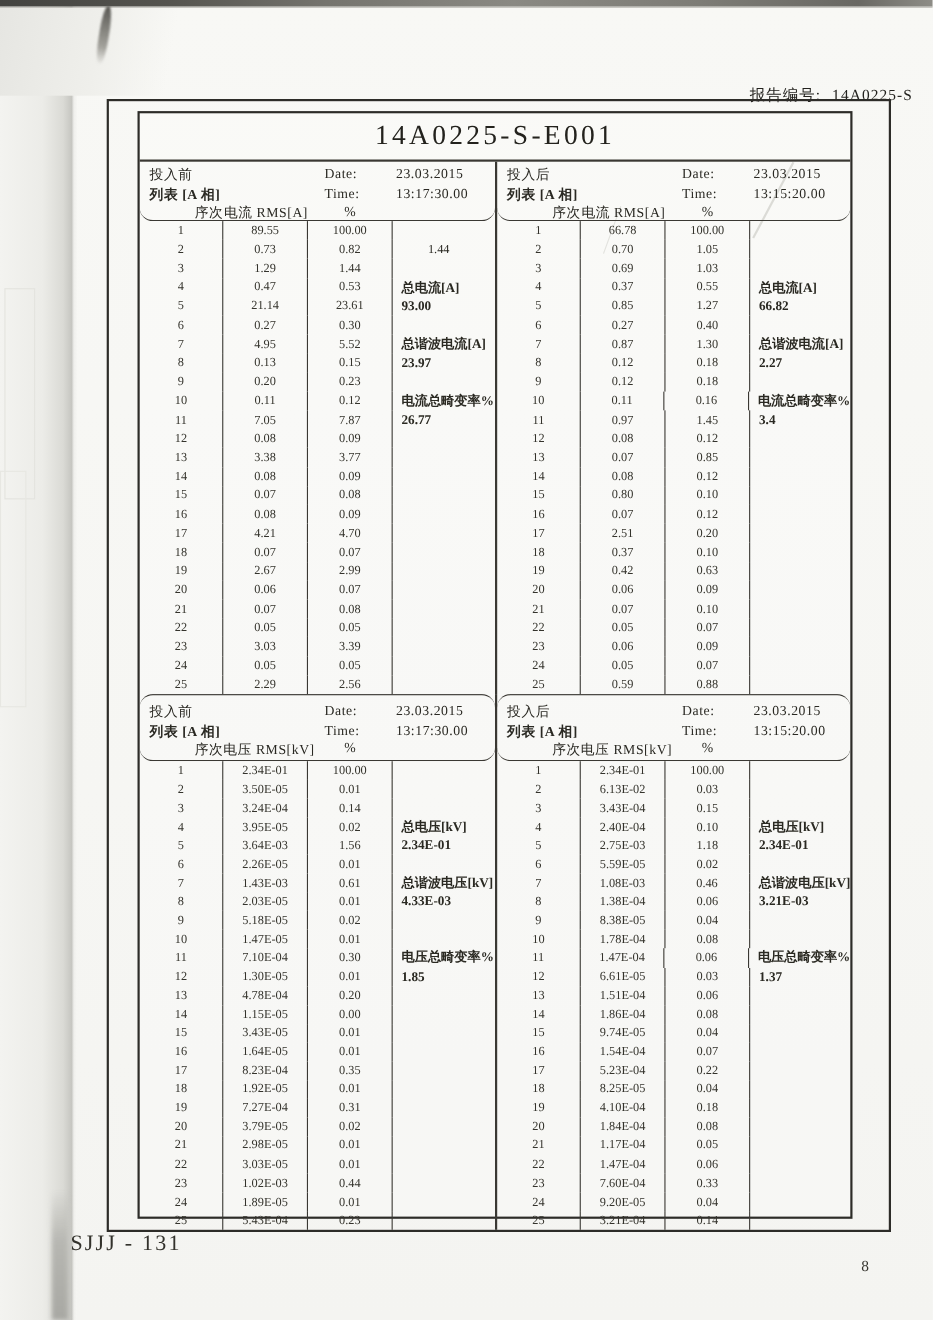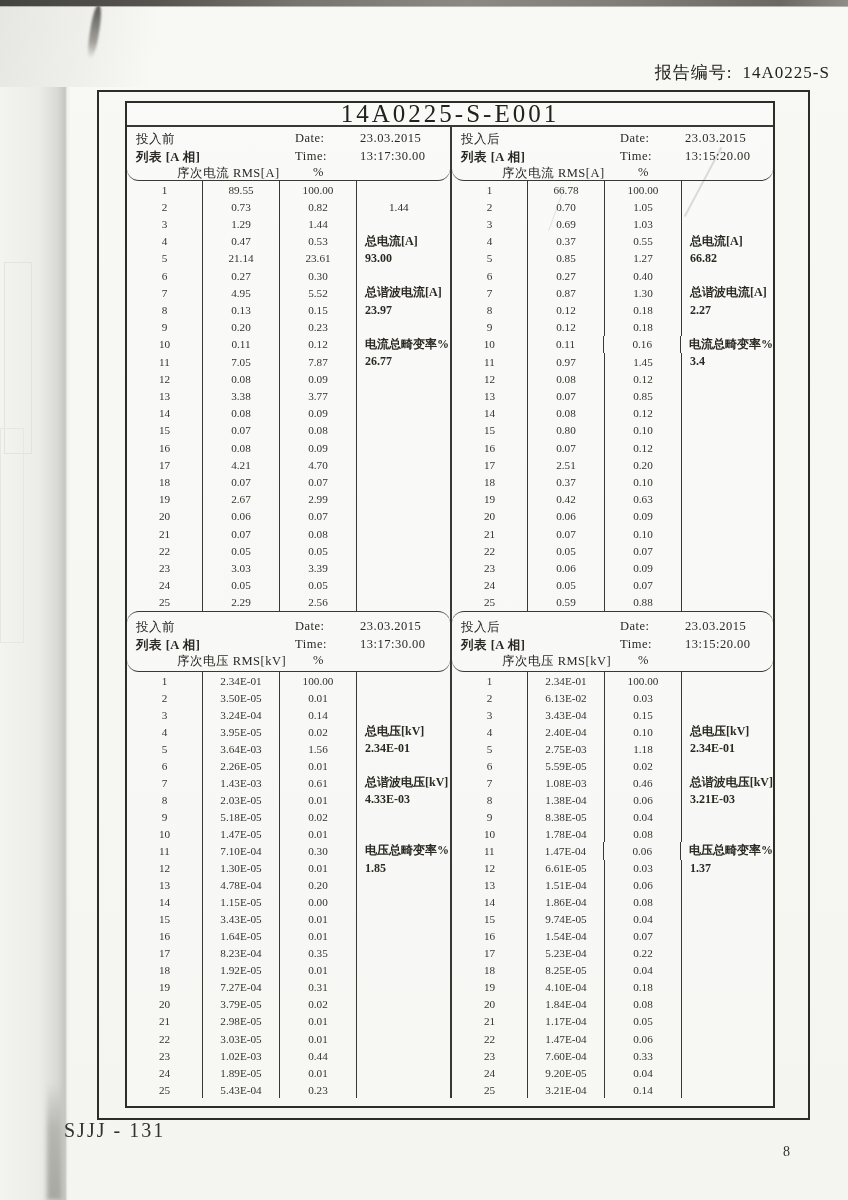--- a/index.html
+++ b/index.html
@@ -30,47 +30,47 @@
     background:linear-gradient(180deg,#595853,#a3a29c 70%,rgba(163,162,156,0));
     transform:rotate(9deg);border-radius:45%;filter:blur(1px);}
   .bl-smear{position:absolute;left:47px;top:1082px;width:15px;height:118px;
     background:linear-gradient(180deg,rgba(183,183,178,0),#b7b7b2 40%,#a8a8a3);filter:blur(2px);}
   .underpage1{position:absolute;left:4px;top:262px;width:28px;height:192px;border:1px solid #e3e3de;}
   .underpage2{position:absolute;left:0;top:428px;width:24px;height:215px;border:1px solid #e7e7e2;}
   .scratch1{position:absolute;left:702px;top:143px;width:2px;height:78px;background:#cfcfc9;transform:rotate(28deg);}
   .scratch2{position:absolute;left:556px;top:186px;width:1px;height:46px;background:#d8d8d2;transform:rotate(20deg);}
 
   
-  .report-no{position:absolute;top:61px;right:18px;font-size:17px;letter-spacing:1px;color:#23221e;text-align:right;}
+  .report-no{position:absolute;top:78px;right:18px;font-size:14px;letter-spacing:1px;color:#23221e;text-align:right;}
   .report-no .lbl{margin-right:10px;}
   .footer-code{position:absolute;left:64px;top:1119px;font-size:20px;letter-spacing:2px;color:#33322c;}
   .page-no{position:absolute;left:783px;top:1144px;font-size:14px;color:#33322c;}
 
   
   .outer-frame{position:absolute;left:97px;top:90px;width:713px;height:1030px;border:2.5px solid var(--frame);}
   .main-table{position:absolute;left:125px;top:101px;width:650px;height:1007px;border:2px solid var(--frame);background:rgba(255,255,255,0.25);}
 
-  .title-row{height:24px;border-bottom:2px solid var(--line);
+  .title-row{height:44px;border-bottom:2px solid var(--line);
     display:flex;align-items:center;justify-content:center;
     font-size:25px;letter-spacing:3px;color:#23221d;}
 
   .sec-body{display:flex;}
   .half{width:323px;position:relative;}
   .half.rgt{border-left:2px solid var(--line);}
 
   .sec-head{position:relative;font-size:12.5px;color:#2a2923;border-bottom:1.6px solid var(--line);border-radius:12px;}
   .s1 .sec-head{height:54px;}
   .s2 .sec-head{height:61px;border-top:1.6px solid var(--line);}
   .sec-head span{position:absolute;white-space:nowrap;letter-spacing:0.5px;}
   .sh-state{left:9px;}
   .sh-list{left:9px;font-weight:bold;}
   .sh-dlabel,.sh-tlabel{left:168px;}
   .sh-dval,.sh-tval{left:233px;letter-spacing:1px;}
   .sh-seq{left:0;width:76px;text-align:right;}
-  .sh-unit{left:76px;width:77px;text-align:center;}
+  .sh-unit{left:76px;width:77px;text-align:right;}
   .sh-pct{left:153px;width:77px;text-align:center;}
   .s1 .ra{top:4px;} .s1 .rb{top:22px;} .s1 .rc{top:38px;}
   .s2 .ra{top:7px;} .s2 .rb{top:25px;} .s2 .rc{top:41px;}
 
   .half-data{display:flex;flex-direction:column;}
   .s1 .half-data{height:430px;}
   .s2 .half-data{height:426px;}
   .drow{flex:1;display:flex;font-size:11.2px;color:#34332c;}
   .dc{display:flex;align-items:center;justify-content:center;}
   .dc.seq{width:76px;border-right:1.6px solid var(--line);}

